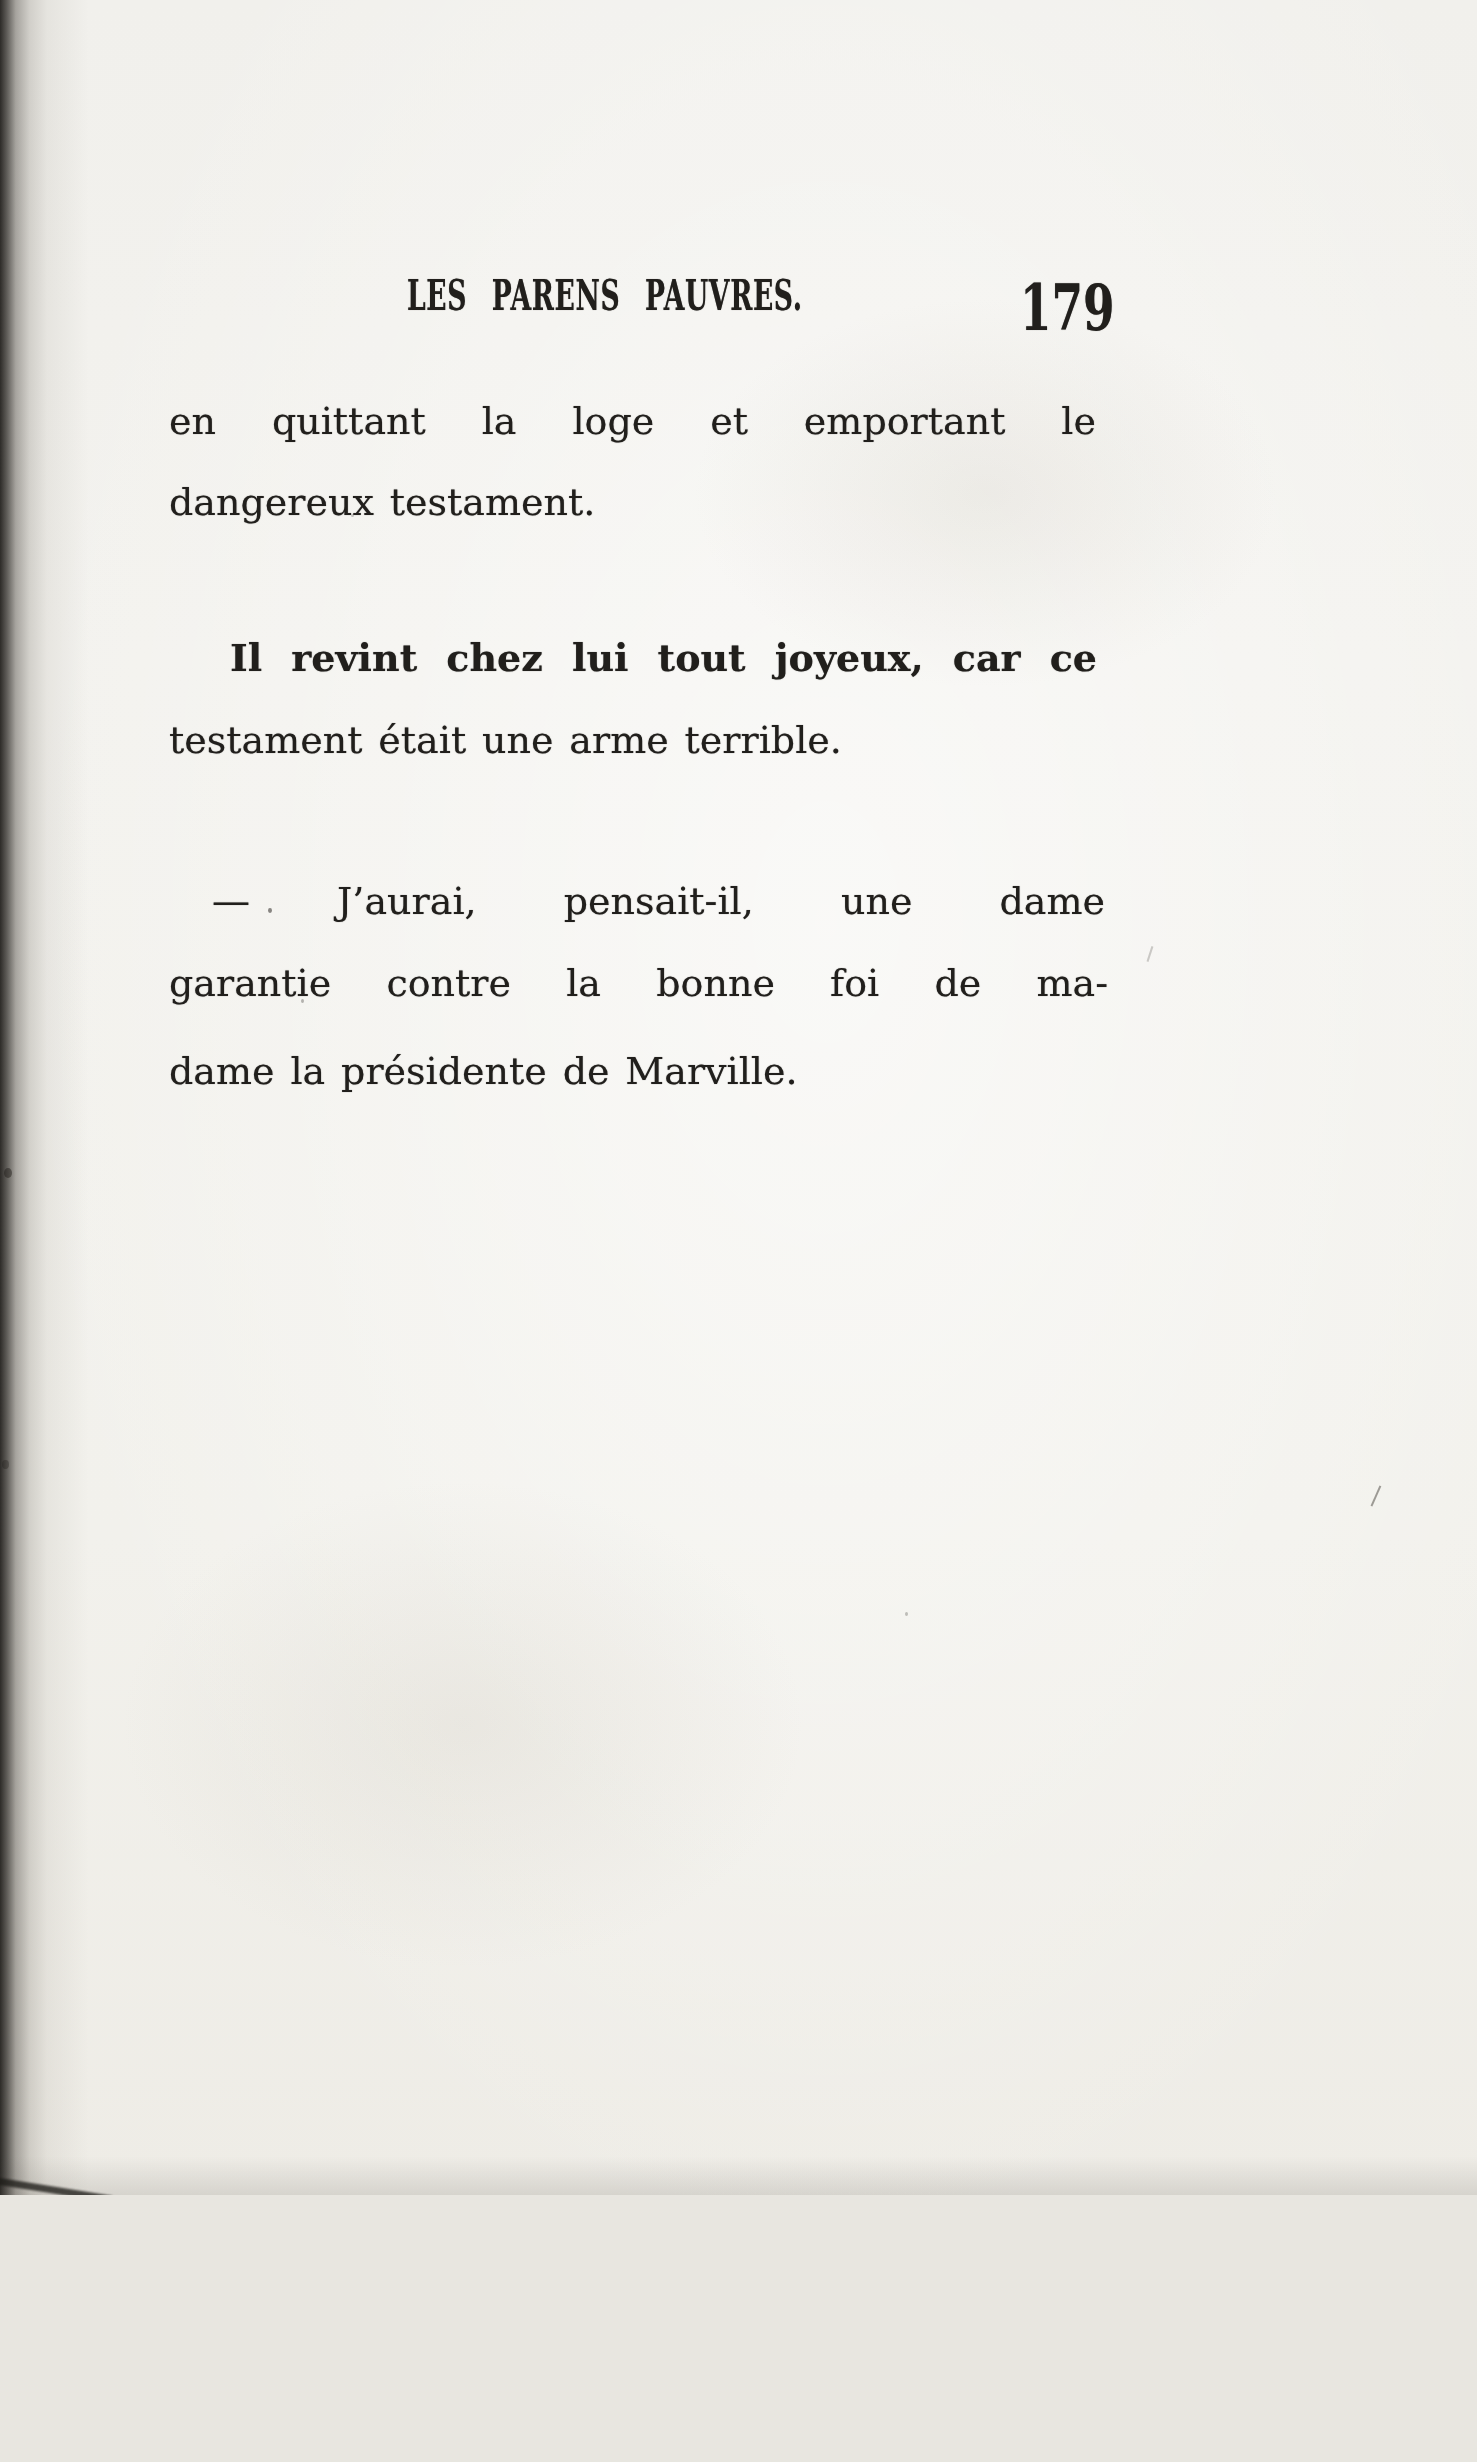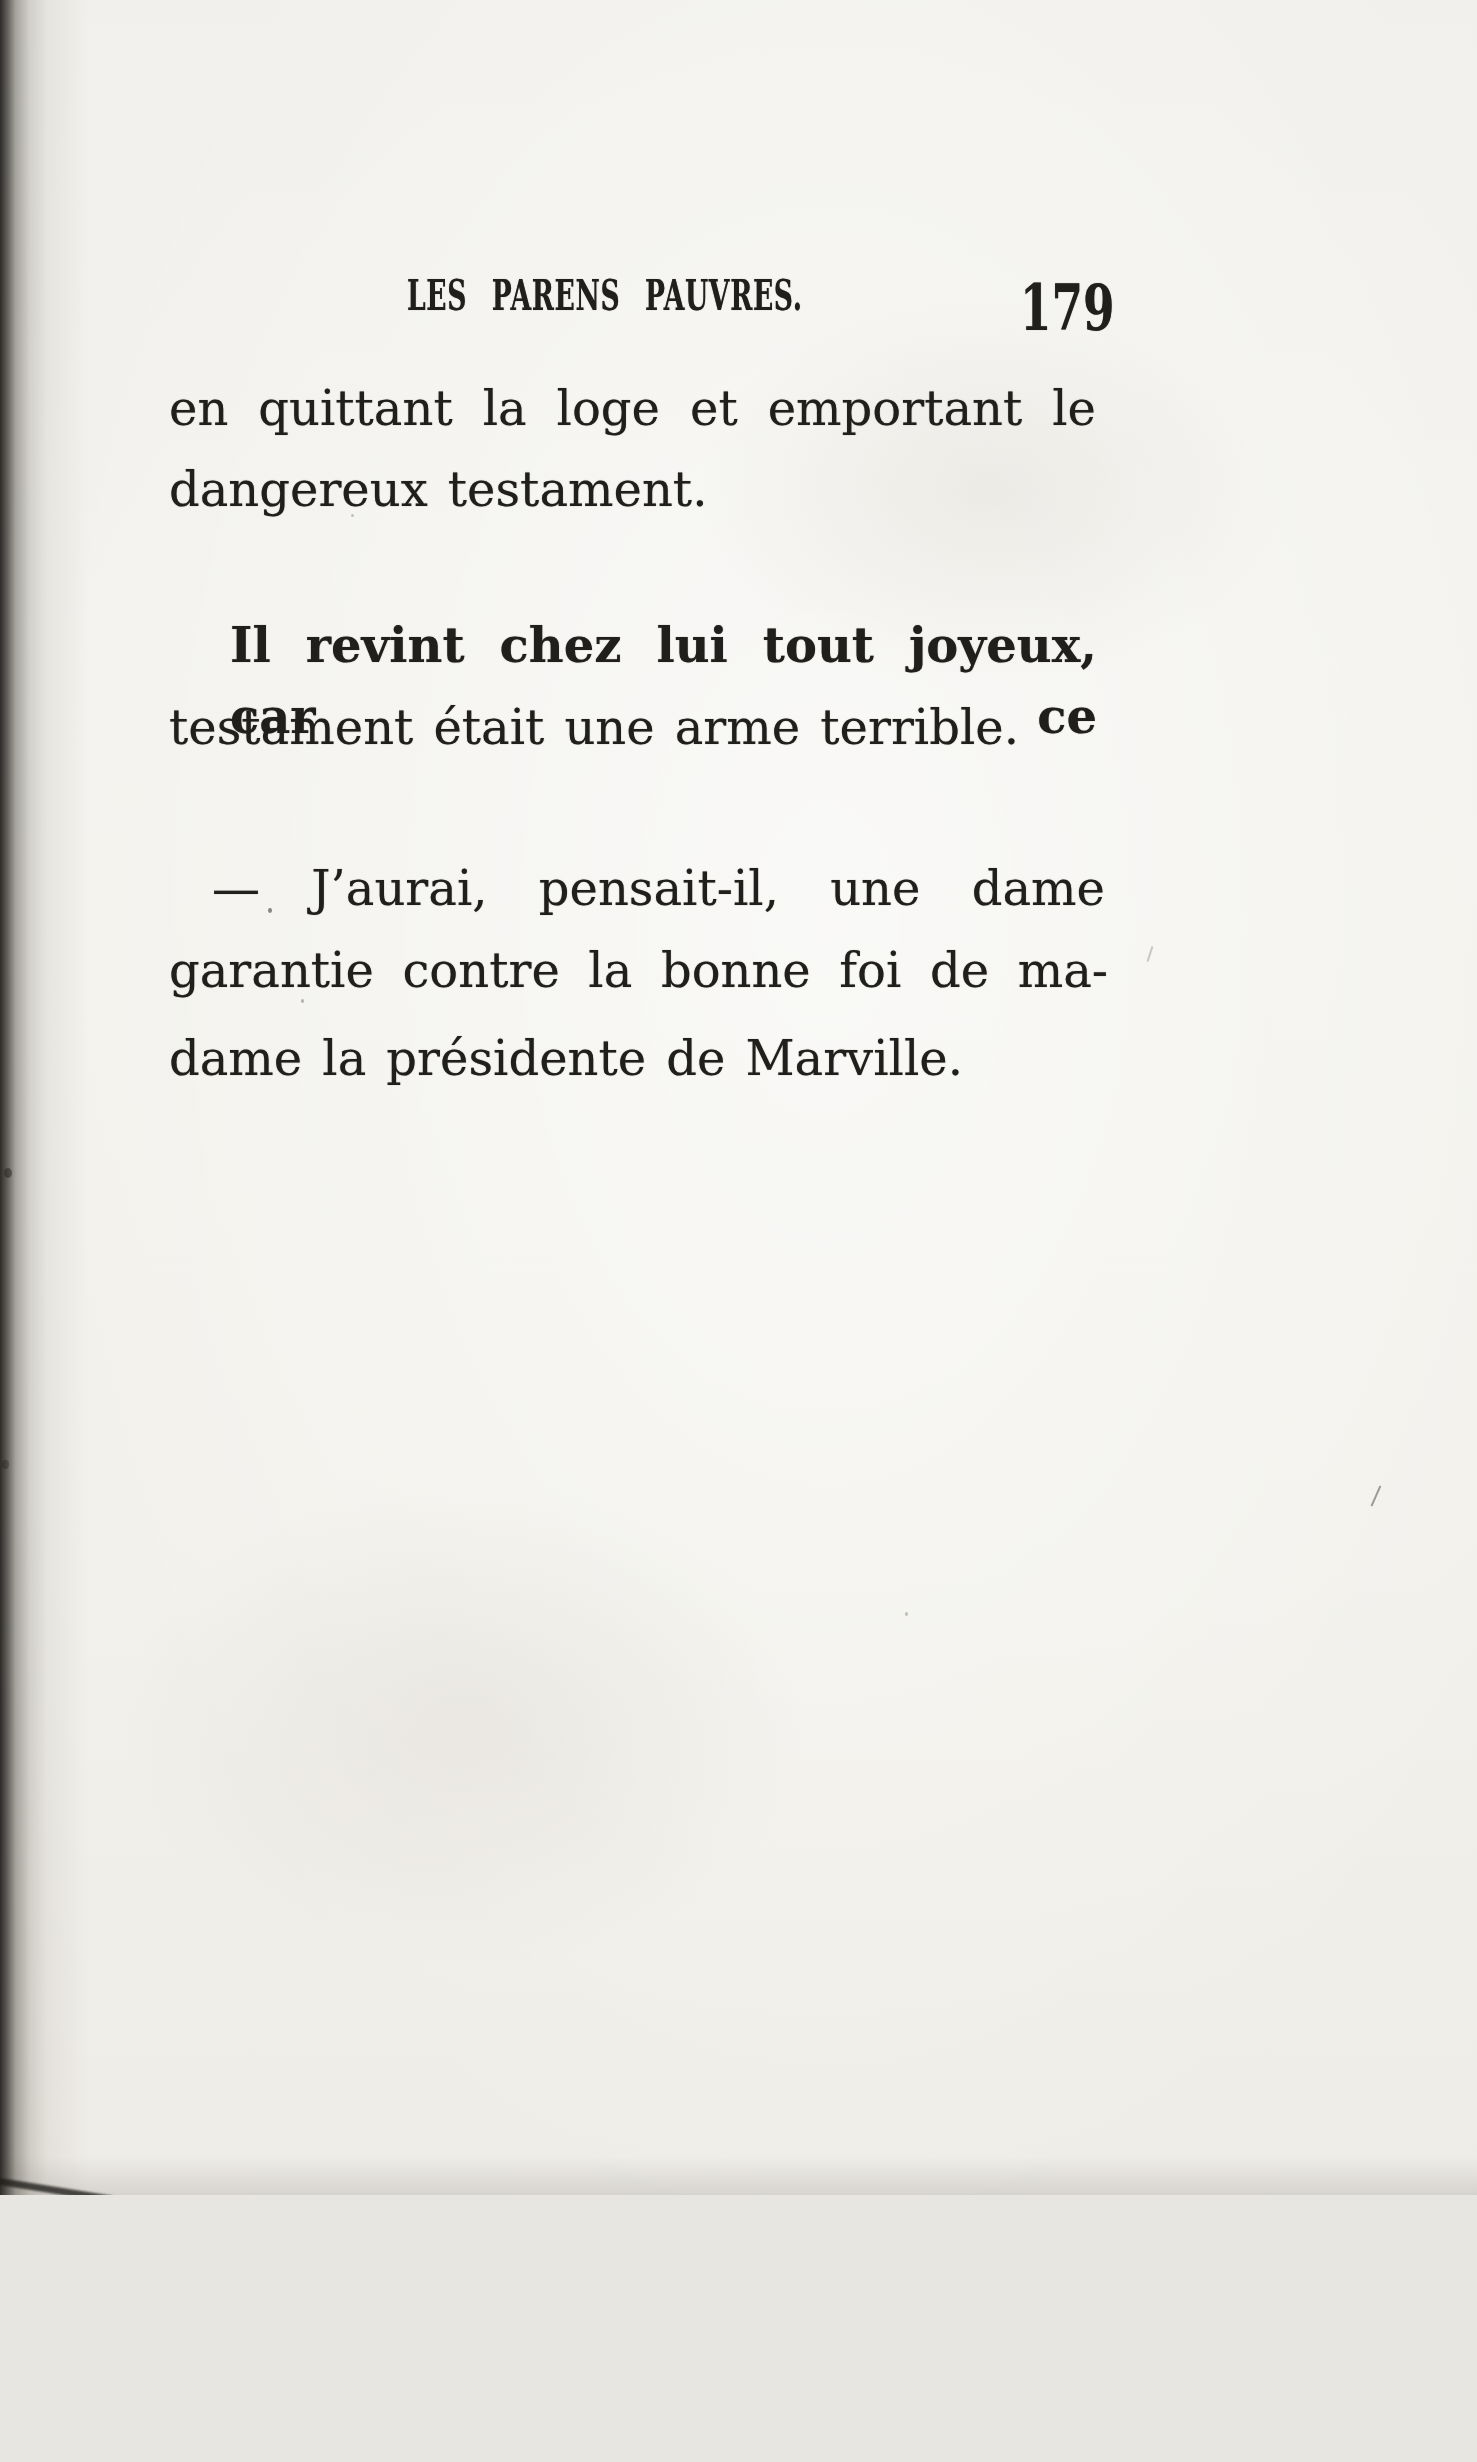--- a/index.html
+++ b/index.html
@@ -61,24 +61,25 @@
     font-size: 63px; line-height: 63px;
     font-weight: 700;
     letter-spacing: 0px;
     white-space: nowrap;
     transform: scaleX(0.72);
     transform-origin: left top;
     text-shadow: 0 0 1px rgba(25,24,22,0.6);
   }
   .line {
     position: absolute;
-    font-size: 48px;
-    line-height: 71px;
+    font-size: 38px;
+    line-height: 56px;
     white-space: nowrap;
     text-shadow: 0 0 1px rgba(28,26,23,0.55);
+    margin-top: 20px;
   }
   .line.j {
     white-space: normal;
     text-align: justify;
     text-align-last: justify;
   }
   .line.l { word-spacing: 0.10em; }
   
   .ln1 { left: 169px; top: 373px;  width: 927px; }
   .ln2 { left: 169px; top: 454px; }

